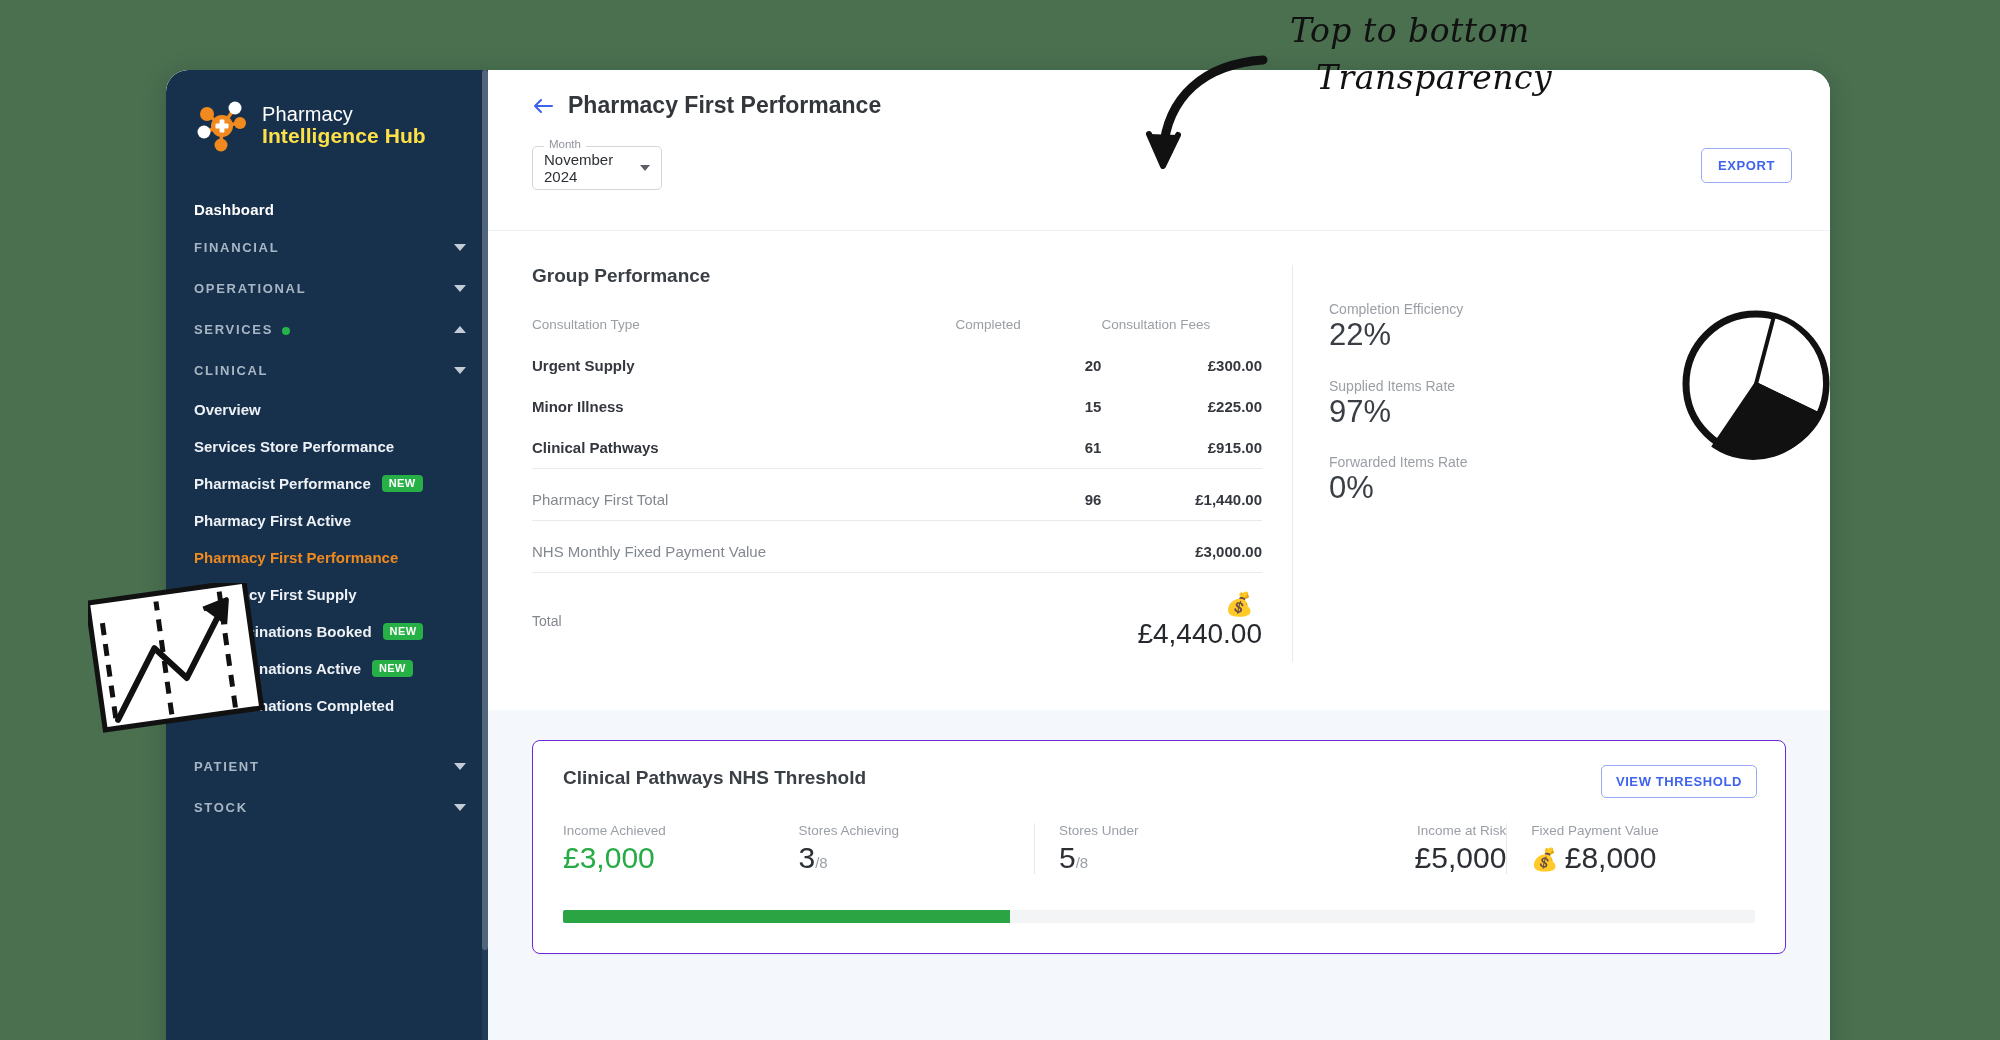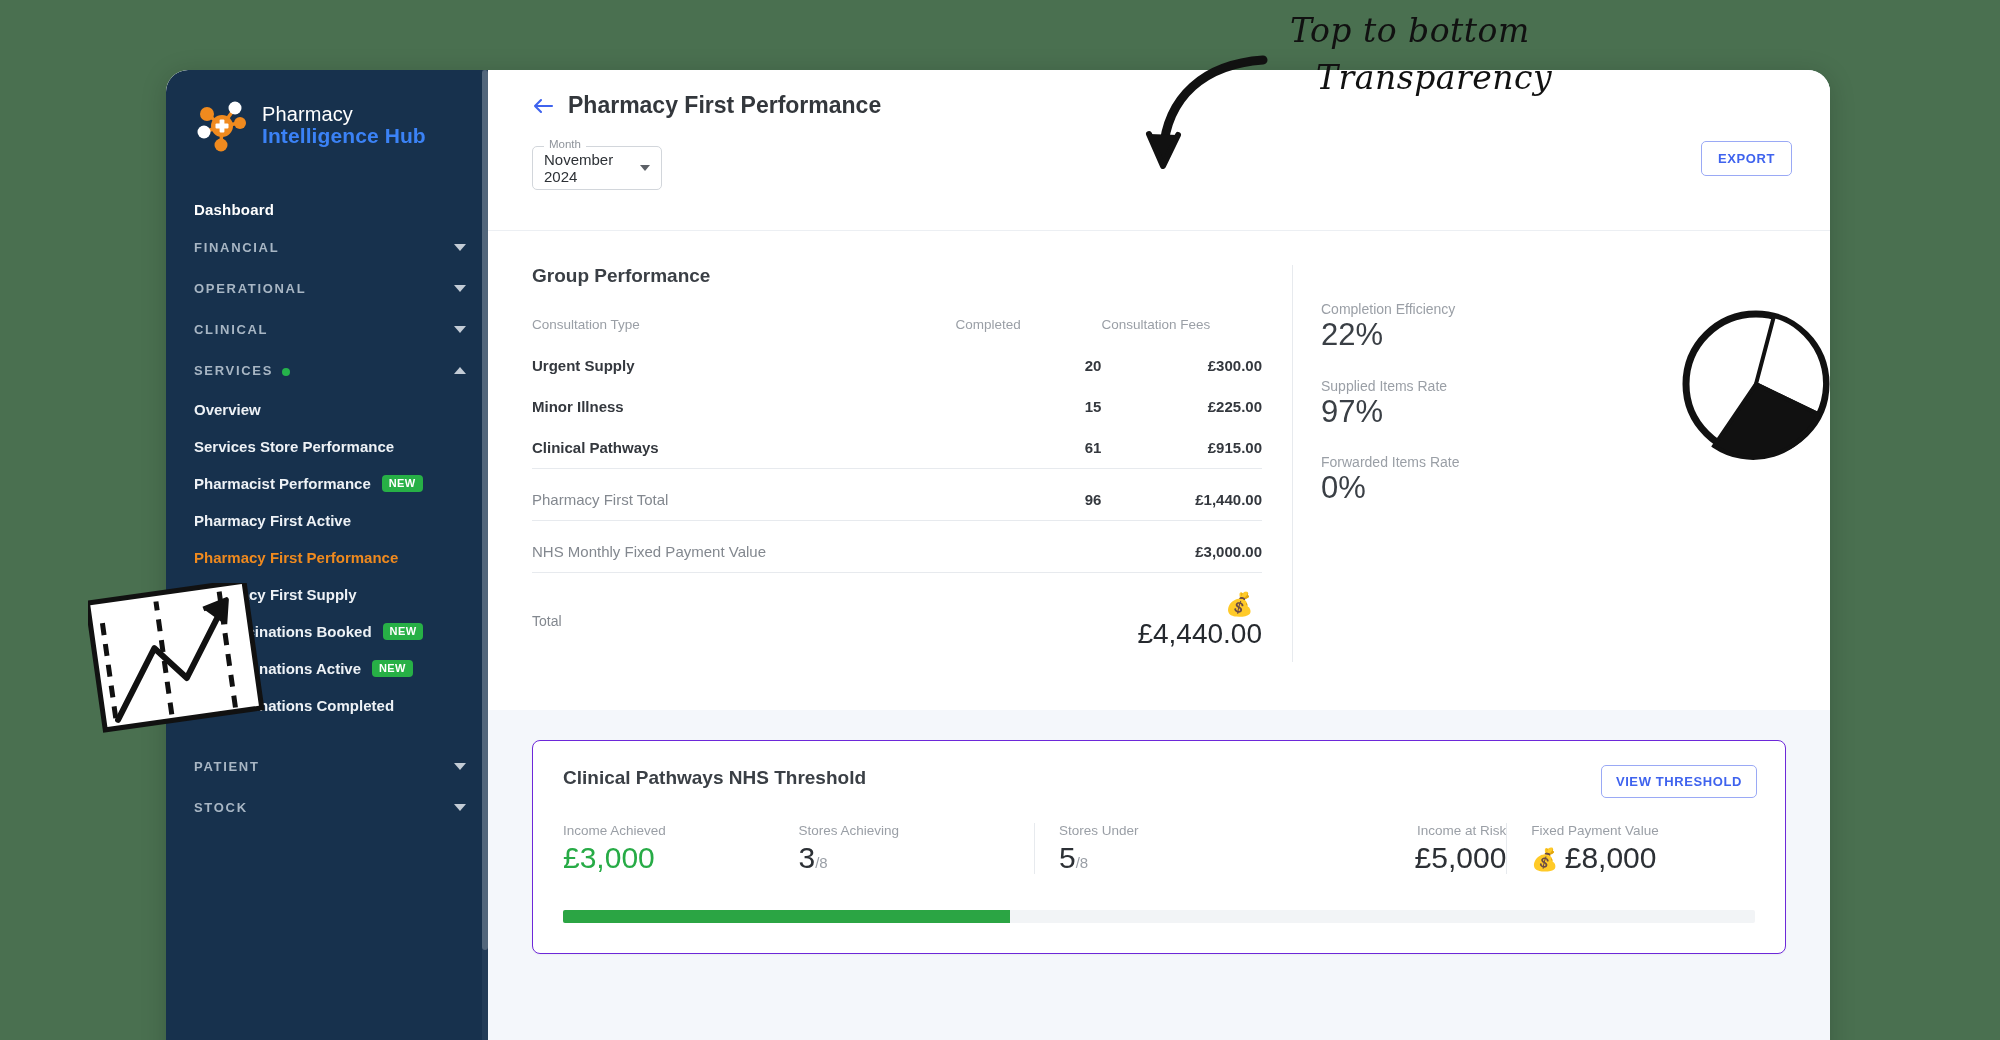--- a/index.html
+++ b/index.html
@@ -36,21 +36,21 @@
   .sb-scrollbar i {
     position: absolute; left: 0; top: 0; width: 6px; height: 880px;
     background: rgba(255,255,255,.22); border-radius: 3px; display: block;
   }
 
   
   #logo-block { padding: 28px 0 0 28px; display: flex; align-items: center; gap: 12px; }
   #logo-mark { width: 56px; height: 56px; flex: 0 0 56px; }
   #logo-text { line-height: 1.05; }
   #logo-text .l1 { font-size: 20px; color: #fff; font-weight: 400; letter-spacing: .1px; }
-  #logo-text .l2 { font-size: 21px; color: #3b82f6; font-weight: 700; letter-spacing: .1px; }
+  #logo-text .l2 { font-size: 21px; color: #fde047; font-weight: 700; letter-spacing: .1px; }
 
   
   #nav { margin-top: 38px; }
   .nav-top {
     padding: 9px 28px; color: #ffffff; font-size: 15px; font-weight: 700;
     letter-spacing: .2px; cursor: pointer;
   }
   .nav-section {
     display: flex; align-items: center; padding: 13px 22px 13px 28px;
     cursor: pointer;
@@ -102,21 +102,21 @@
   #month-select .caret {
     width: 0; height: 0; border-left: 5px solid transparent;
     border-right: 5px solid transparent; border-top: 6px solid #5c6066;
   }
   #month-legend {
     position: absolute; left: 56px; top: 68px; background: #fff;
     padding: 0 5px; font-size: 11.5px; color: #8f949b;
   }
 
   #export-btn {
-    position: absolute; right: 38px; top: 71px;
+    position: absolute; right: 38px; top: 78px;
     border: 1px solid #9aa9f5; border-radius: 5px;
     color: #3f63ee; background: #fff;
     font-size: 13px; font-weight: 700; letter-spacing: .6px;
     padding: 9px 16px; cursor: pointer;
     font-family: "Liberation Sans", sans-serif;
   }
 
   
   #group-panel {
     background: #fff; padding: 34px 44px 48px;
@@ -139,21 +139,21 @@
   table.perf td.lbl { text-align: left; font-weight: 600; }
   tr.sep td { border-top: 1px solid #e7eaee; }
   tr.subtle td.lbl { color: #83888f; font-weight: 400; }
   tr.grand td { padding-top: 18px; }
   tr.grand td.lbl { color: #83888f; font-weight: 400; font-size: 14px; }
   .grand-val { font-size: 28px; font-weight: 400; color: #25292e; white-space: nowrap; }
   .moneybag { font-size: 23px; margin-right: 8px; vertical-align: -2px; }
 
   
   #gp-right {
-    border-left: 1px solid #e7eaee; margin-left: 30px; padding-left: 28px;
+    border-left: 1px solid #e7eaee; margin-left: 30px; padding-left: 36px;
     padding-top: 36px; width: 250px;
   }
   .metric { margin-bottom: 26px; }
   .metric .mlabel { font-size: 14px; color: #9a9fa6; margin-bottom: 2px; }
   .metric .mval { font-size: 31px; color: #3a3f45; font-weight: 400; line-height: 1.05; }
 
   
   #threshold-wrap { padding: 30px 44px 0; }
   #threshold-card {
     background: #fff; border: 1px solid #6d28d9; border-radius: 8px;
@@ -234,27 +234,27 @@
         <span class="sec-label">FINANCIAL</span>
         <span class="chev down"></span>
       </div>
 
       <div class="nav-section">
         <span class="sec-label">OPERATIONAL</span>
         <span class="chev down"></span>
       </div>
 
       <div class="nav-section">
+        <span class="sec-label"><span>SERVICES</span><span class="green-dot"></span></span>
+        <span class="chev up"></span>
+      </div>
+
+      <div class="nav-section">
         <span class="sec-label">CLINICAL</span>
         <span class="chev down"></span>
-      </div>
-
-      <div class="nav-section">
-        <span class="sec-label"><span>SERVICES</span><span class="green-dot"></span></span>
-        <span class="chev up"></span>
       </div>
 
       <div class="nav-item">
         <span>Overview</span>
       </div>
       <div class="nav-item">
         <span>Services Store Performance</span>
       </div>
       <div class="nav-item">
         <span>Pharmacist Performance</span>

